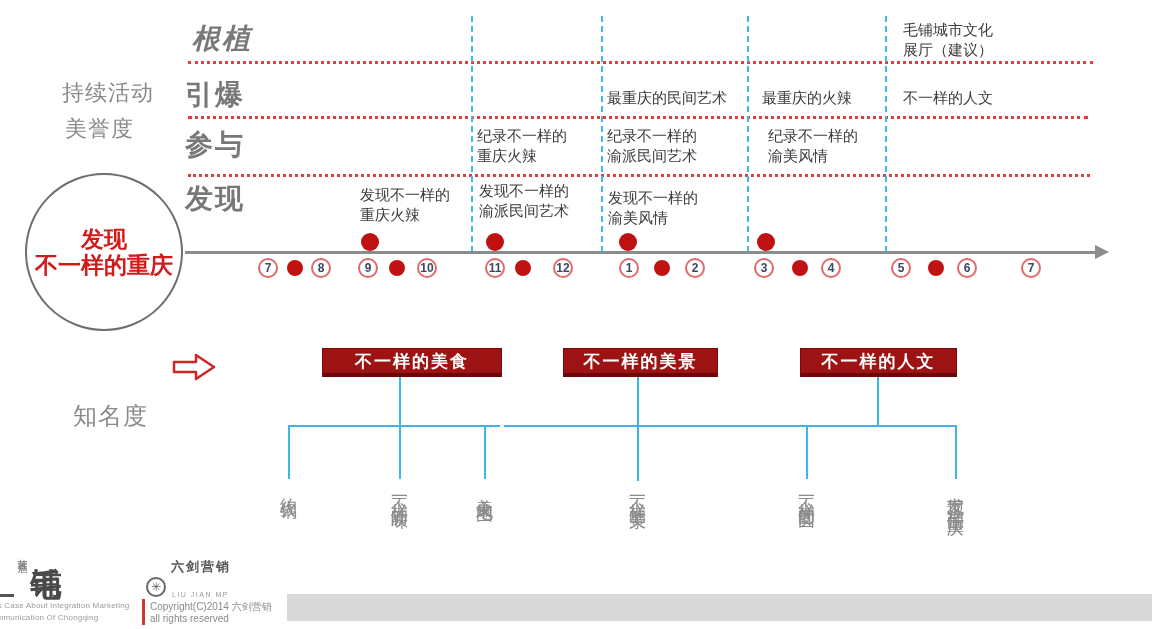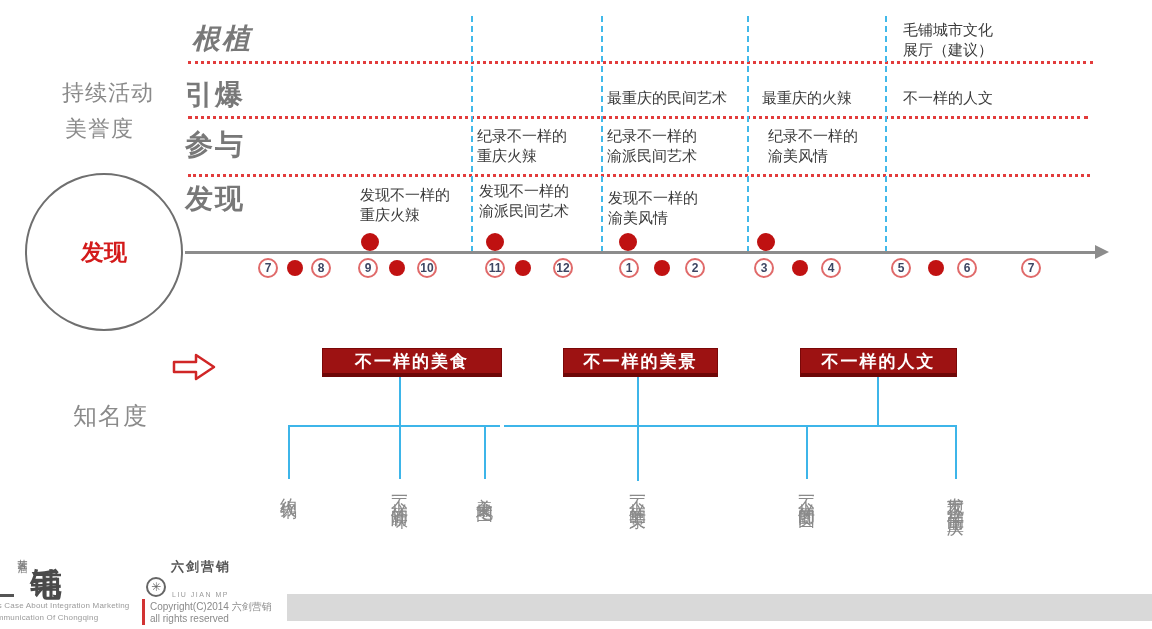--- a/index.html
+++ b/index.html
@@ -126,20 +126,21 @@
   <div class="abs mcirc" style="left:754px;top:258px;">3</div>
   <div class="abs mdot" style="left:792px;top:260px;"></div>
   <div class="abs mcirc" style="left:821px;top:258px;">4</div>
   <div class="abs mcirc" style="left:891px;top:258px;">5</div>
   <div class="abs mdot" style="left:928px;top:260px;"></div>
   <div class="abs mcirc" style="left:957px;top:258px;">6</div>
   <div class="abs mcirc" style="left:1021px;top:258px;">7</div>
 
   <div class="abs badge" style="left:25px;top:173px;">
     <div class="l1">发现</div>
+    <div class="l2">不一样的重庆</div>
   </div>
 
   <svg class="abs" style="left:172px;top:353px;" width="44" height="28" viewBox="0 0 44 28">
     <path d="M2 9 H24 V2 L42 14 L24 26 V19 H2 Z" fill="#ffffff" stroke="#d02626" stroke-width="2.5" stroke-linejoin="round"></path>
   </svg>
   <div class="abs side-lbl2" style="left:73px;top:400px;">知名度</div>
 
   <div class="abs banner" style="left:322px;top:348px;width:180px;">不一样的美食</div>
   <div class="abs banner" style="left:563px;top:348px;width:155px;">不一样的美景</div>
   <div class="abs banner" style="left:800px;top:348px;width:157px;">不一样的人文</div>

